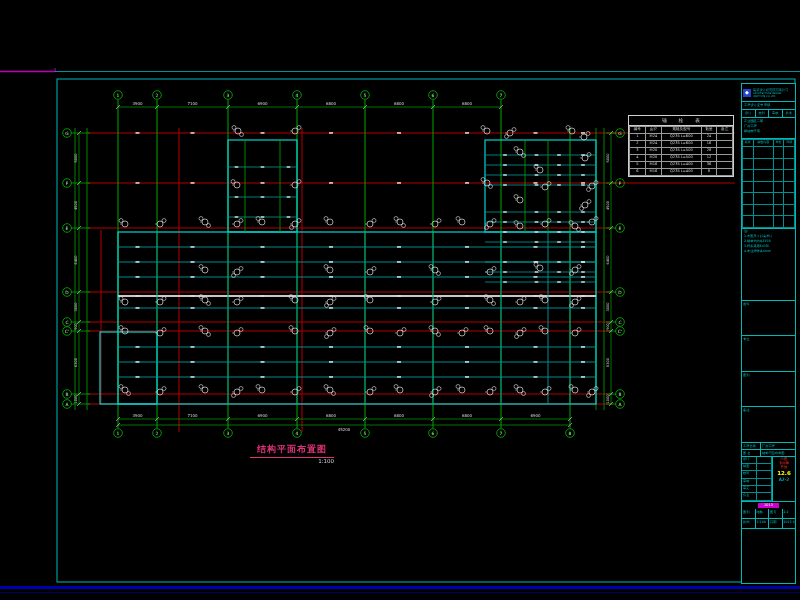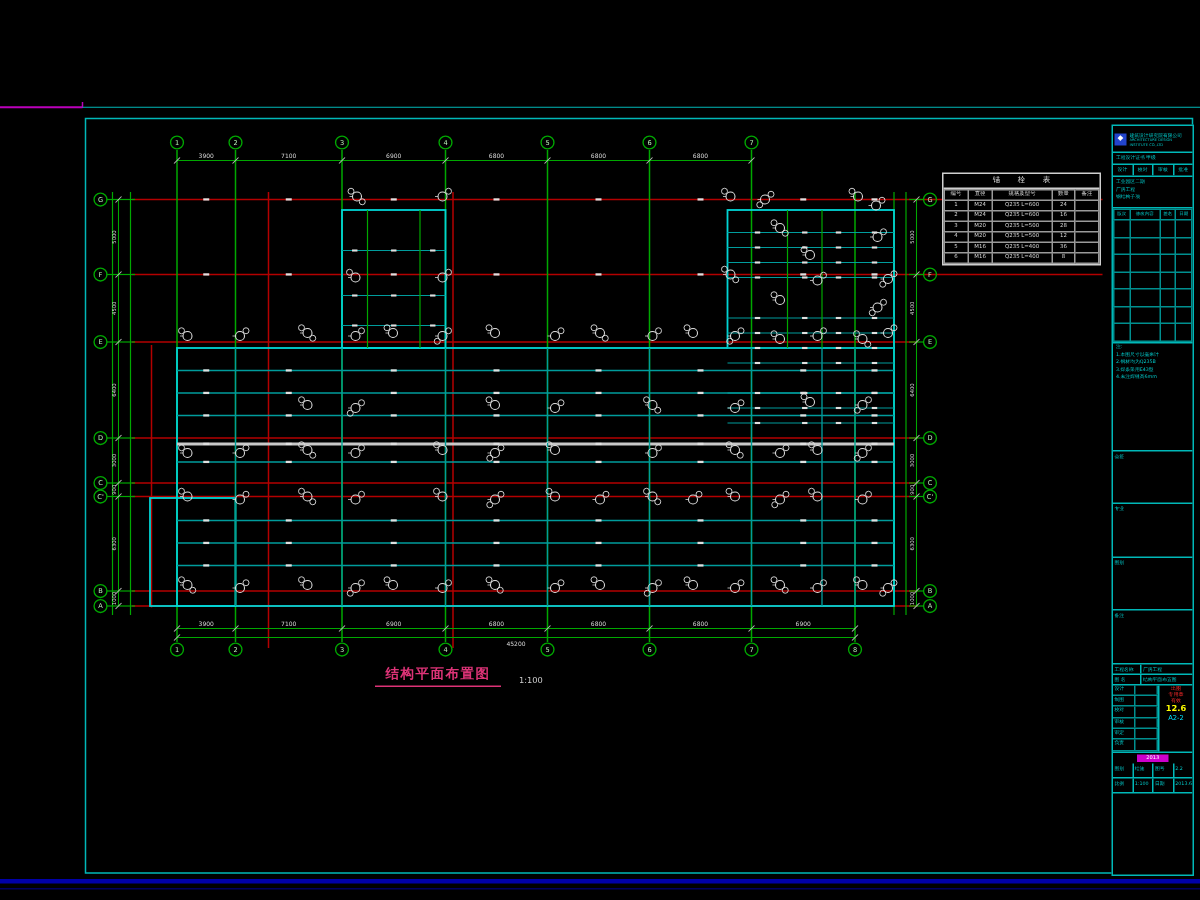--- a/index.html
+++ b/index.html
@@ -1,18 +1,18 @@
 <!DOCTYPE html>
 <html><head>
 <meta charset="utf-8">
 <style>
   html,body{margin:0;padding:0;background:#000;}
   body{width:800px;height:600px;overflow:hidden;position:relative;
        font-family:"DejaVu Sans",sans-serif;}
-  .abs{position:absolute;}
+  .abs{position:absolute;flex-direction:column;}
   #plan-svg{position:absolute;left:0;top:0;}
   
   #schedule{left:628px;top:115px;width:104px;border:1px solid #cfcfcf;color:#d8d8d8;
             background:#000;font-size:4px;line-height:1;}
   #schedule .t{display:block;text-align:center;font-size:5px;letter-spacing:5px;
                padding:2px 0 2px 5px;border-bottom:0.5px solid #cfcfcf;}
   #schedule table{border-collapse:collapse;width:100%;}
   #schedule td,#schedule th{border:0.5px solid #9a9a9a;font-weight:normal;
                font-size:3.6px;padding:1.2px 1px;text-align:center;white-space:nowrap;overflow:hidden;}
   

